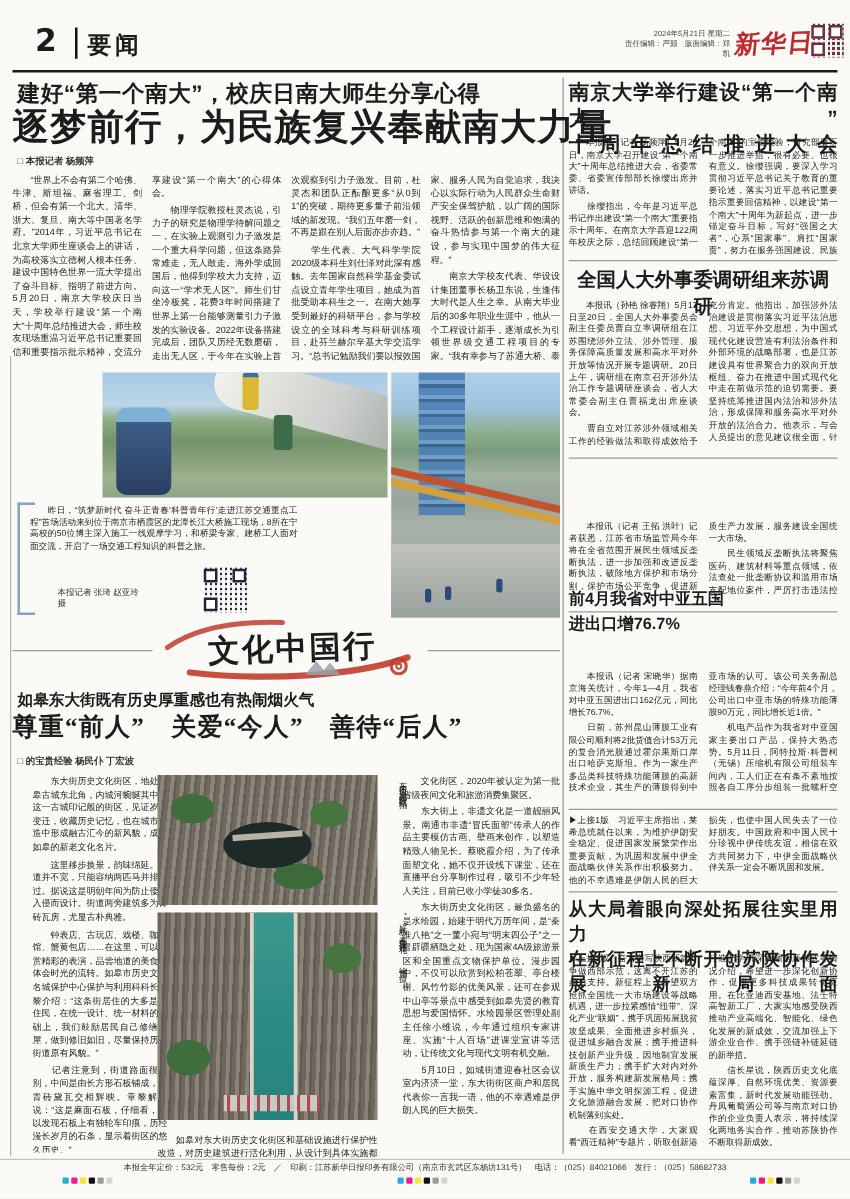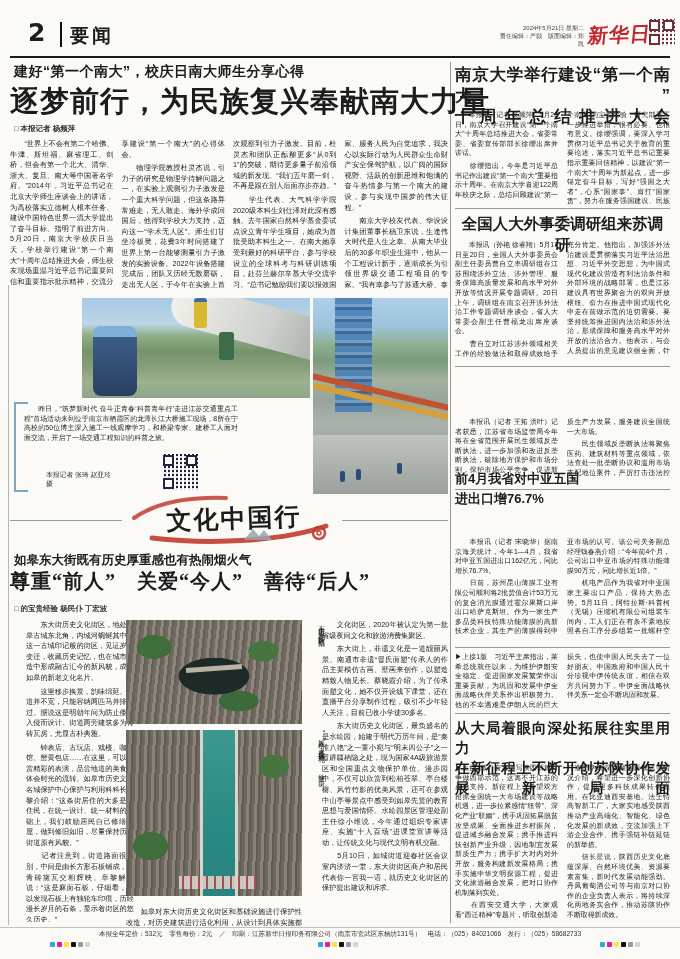--- a/index.html
+++ b/index.html
@@ -24,21 +24,21 @@
   .qr.dark .finder{border-color:#23243a;}
   .qr-mast{left:648px;top:19px;width:27px;height:27px;}
   .head-rule{left:10px;top:56px;width:660px;height:2px;background:#1a1a1a;}
 
   
   .v-divider{left:450px;top:62px;width:1px;height:861px;background:#9a9a9a;}
   .left-edge{left:8px;top:285px;width:1px;height:640px;background:#b9b6ae;}
   .hr-light{height:1px;background:#9a9a9a;}
 
   
-  .kicker{left:14px;top:63px;font-size:14px;font-weight:900;letter-spacing:.5px;}
+  .kicker{left:14px;top:63px;font-size:18px;font-weight:900;letter-spacing:.5px;}
   .headline{left:10px;top:82px;width:438px;font-size:29px;font-weight:900;letter-spacing:1px;white-space:nowrap;}
   .byline{font-size:7.5px;color:#333;font-weight:700;}
   .main-byline{left:14px;top:124px;}
   .body-cols{column-gap:8px;font-size:7.2px;line-height:10.6px;text-align:justify;overflow:hidden;}
   .body-cols p{margin:0 0 3px 0;}
   .main-body{left:10px;top:139px;width:438px;height:154px;column-count:4;}
 
   
   .collage{left:10px;top:298px;width:438px;height:196px;}
   .ph{position:absolute;overflow:hidden;}
@@ -224,21 +224,21 @@
       <div class="shape river"></div>
       <div class="shape crowd"></div>
     </div>
     <p class="under-photo">　　如皋对东大街历史文化街区和基础设施进行保护性改造，对历史建筑进行活化利用，从设计到具体实施都贯穿着尊重“前人”、关爱“今人”、善待“后人”的理念。</p>
     <p class="vcap vcap1">东大街历史文化街区航拍。</p>
     <p class="vcap vcap2">“好人桥”上举办集体婚礼。　徐慧 摄</p>
     <div class="c-col ccol3">
       <p>　　文化街区，2020年被认定为第一批省级夜间文化和旅游消费集聚区。</p>
       <p>　　东大街上，非遗文化是一道靓丽风景。南通市非遗“冒氏面塑”传承人的作品主要模仿古画、壁画来创作，以塑造精致人物见长。蔡晓霞介绍，为了传承面塑文化，她不仅开设线下课堂，还在直播平台分享制作过程，吸引不少年轻人关注，目前已收小学徒30多名。</p>
       <p>　　东大街历史文化街区，最负盛名的是水绘园，始建于明代万历年间，是“秦淮八艳”之一董小宛与“明末四公子”之一冒辟疆栖隐之处，现为国家4A级旅游景区和全国重点文物保护单位。漫步园中，不仅可以欣赏到松柏苍翠、亭台楼榭、风竹竹影的优美风景，还可在参观中山亭等景点中感受到如皋先贤的教育思想与爱国情怀。水绘园景区管理处副主任徐小维说，今年通过组织专家讲座、实施“十人百场”进课堂宣讲等活动，让传统文化与现代文明有机交融。</p>
-      <p>　　5月10日，如城街道迎春社区会议室内济济一堂，东大街街区商户和居民代表你一言我一语，就历史文化街区的保护提出建议和诉求。</p>
+      <p>　　5月10日，如城街道迎春社区会议室内济济一堂，东大街街区商户和居民代表你一言我一语，他的不幸遇难是伊朗人民的巨大损失。</p>
     </div>
   </div>
 
   <div class="abs r-title r-t1">
     <div>南京大学举行建设“第一个南大”</div>
     <div>十周年总结推进大会</div>
   </div>
   <div class="abs r-body rb1">
     <p>　　本报讯（记者 杨频萍）5月20日，南京大学召开建设“第一个南大”十周年总结推进大会，省委常委、省委宣传部部长徐缨出席并讲话。</p>
     <p>　　徐缨指出，今年是习近平总书记作出建设“第一个南大”重要指示十周年。在南京大学喜迎122周年校庆之际，总结回顾建设“第一个南大”的宝贵经验，研究部署下一步推进举措，很有必要、也很有意义。徐缨强调，要深入学习贯彻习近平总书记关于教育的重要论述，落实习近平总书记重要指示重要回信精神，以建设“第一个南大”十周年为新起点，进一步锚定奋斗目标，写好“强国之大者”，心系“国家事”、肩扛“国家责”，努力在服务强国建设、民族复兴伟业中勇担时代重任、贡献智慧力量。要坚持立德树人根本任务，把准世界一流大学的“定盘星”；坚持全面提高教育质量，筑牢世界一流大学的“生命线”；坚持推进文化自信自强，打造世界一流大学的“强磁场”；坚持融入江苏主动作为，激活世界一流大学的“生产力”，在全面融入江苏、服务江苏，推进中国式现代化江苏新实践中不断发展壮大，奋力再创辉煌。</p>

